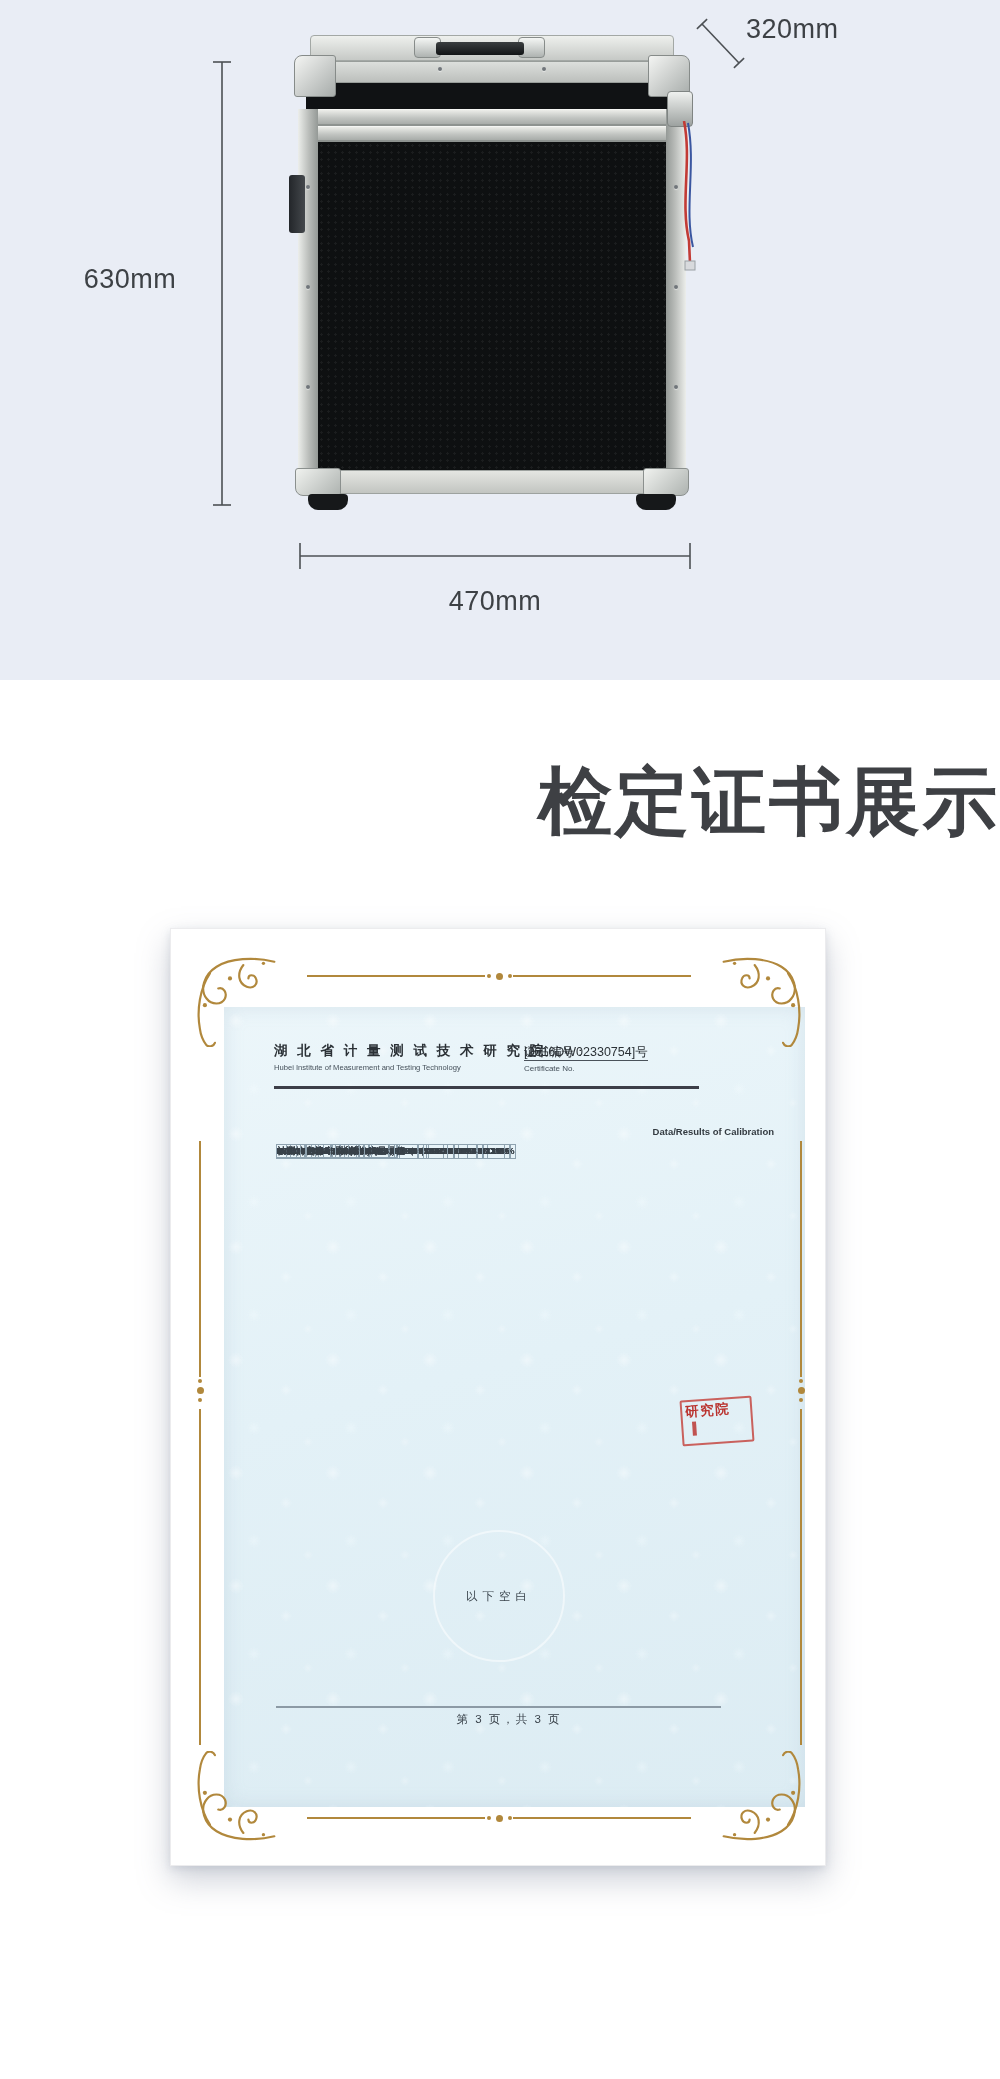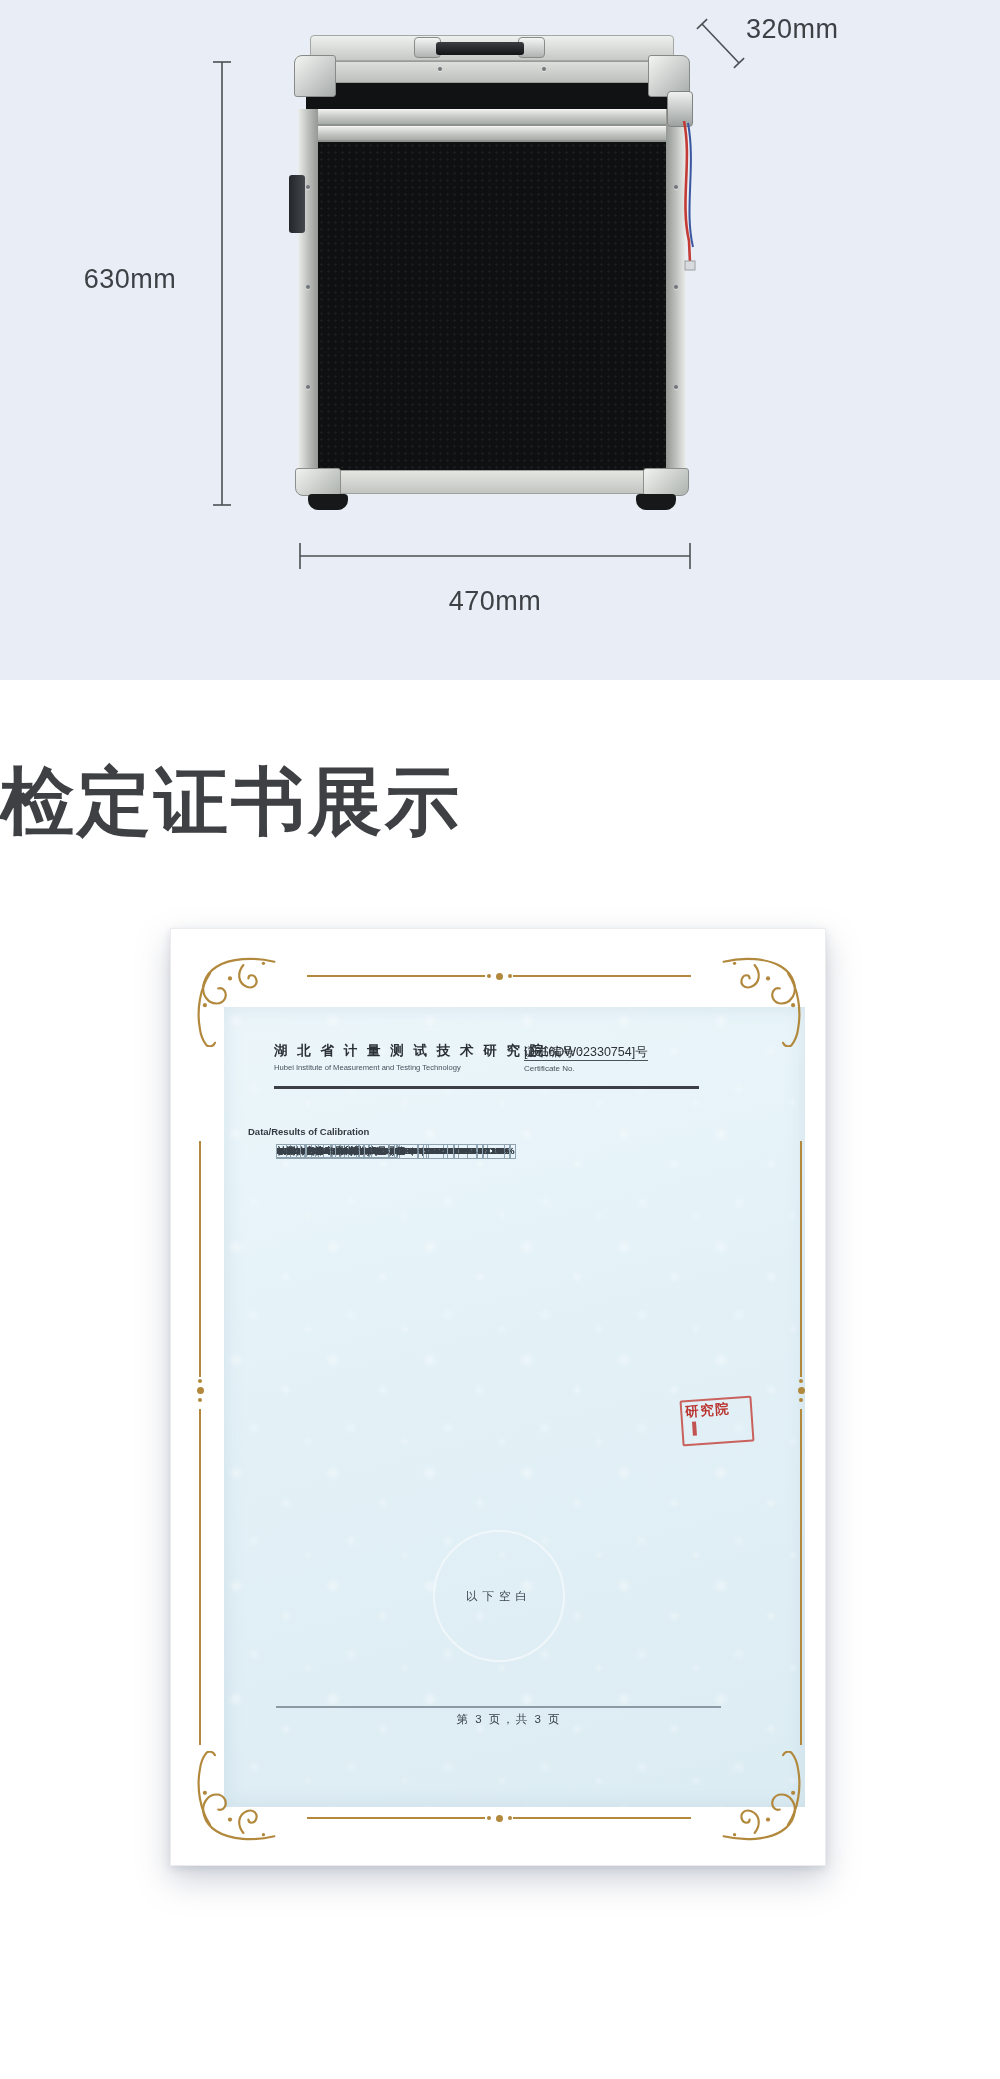--- a/index.html
+++ b/index.html
@@ -33,21 +33,21 @@
   .lock-left { left:-9px; top:140px; width:16px; height:58px; background:linear-gradient(90deg,#23262a,#44484c); border-radius:3px; }
   .latch-right { right:-7px; top:56px; width:26px; height:36px; background:linear-gradient(180deg,#eff1ef,#9da2a0); border:1px solid #7f8482; border-radius:4px; }
   .bottom-strip { left:2px; right:2px; bottom:16px; height:24px; background:linear-gradient(180deg,#e4e6e2,#c2c5c1); border:1px solid #9da29f; }
   .brace { bottom:14px; width:46px; height:28px; background:linear-gradient(135deg,#f0f2ef,#aeb3b0); border:1px solid #8b908e; }
   .b-bl { left:-3px; border-radius:3px 3px 3px 8px; } .b-br { right:-3px; border-radius:3px 3px 8px 3px; }
   .foot { bottom:0; width:40px; height:16px; background:#16181a; border-radius:4px 4px 10px 10px; }
   .f-l { left:10px; } .f-r { right:10px; }
 
   
   .sec-mid { position:absolute; left:0; top:680px; width:1000px; height:1290px; background:#ffffff; }
-  .big-title { position:absolute; left:0; width:1000px; text-align:left; font-size:74px; font-weight:600;
+  .big-title { position:absolute; left:0; width:1000px; text-align:right; font-size:74px; font-weight:600;
      color:#3e4044; letter-spacing:3px; line-height:80px; }
   .t-cert { top:82px; }
 
   .cert { position:absolute; left:170px; top:248px; width:656px; height:938px; background:#fff;
      border:1px solid #ececee; box-shadow:0 14px 30px rgba(125,135,155,.38), 0 3px 8px rgba(150,160,175,.28); }
   .cert * { position:absolute; }
 
   .flourish { width:84px; height:92px; }
   .fl-tl { left:22px; top:26px; }
   .fl-tr { left:550px; top:26px; transform:scaleX(-1); }
@@ -78,21 +78,21 @@
        radial-gradient(circle 4px at 84px 96px, rgba(255,255,255,.3), transparent 5px);
      background-size:97px 113px; }
   .org-cn { left:50px; top:35px; font-size:13.5px; font-weight:700; letter-spacing:3px; color:#2b3136; white-space:nowrap; }
   .org-en { left:50px; top:56px; font-size:7.6px; color:#45505a; white-space:nowrap; }
   .certno-row { left:300px; top:37px; font-size:12.5px; color:#2b3136; white-space:nowrap; }
   .certno-num { position:static !important; border-bottom:1px solid #4a525a; padding-bottom:1px; }
   .certno-en { left:300px; top:57px; font-size:8px; color:#45505a; }
   .rule { left:50px; top:79px; width:425px; height:3px; background:#3c3e48; }
   .doc-title { left:0; top:92px; width:550px; text-align:center; font-size:20px; font-weight:700;
      letter-spacing:2px; color:#23282c; font-family:"Liberation Serif", serif; }
-  .doc-subtitle { left:0; top:119px; width:550px; text-align:left; font-size:9.5px; font-weight:600; color:#333a40;margin-left:24px; }
+  .doc-subtitle { left:0; top:119px; width:550px; text-align:right; font-size:9.5px; font-weight:600; color:#333a40; }
   .cal-table { left:52px; top:137px; width:443px; border-collapse:collapse; table-layout:fixed;
      font-size:9.3px; color:#39424a; }
   .cal-table td { position:static; border:1px solid #8ea2af; text-align:center; padding:0; line-height:1.1; overflow:hidden; white-space:nowrap; }
   .cal-table tr.r-sec td { text-align:left; padding-left:9px; height:13px; font-size:9.6px; }
   .cal-table tr.r-span td { height:14px; }
   .cal-table tr.r-cols td { height:13px; }
   .cal-table tr.r-cols td:last-child { font-style:italic; }
   .cal-table tr.r-data td { height:14px; }
   .blank-note { left:0; top:582px; width:550px; text-align:center; font-size:11.5px; letter-spacing:5px; color:#3a444c; }
   .seal-ring { left:209px; top:523px; width:132px; height:132px; border:2px solid rgba(255,255,255,.5); border-radius:50%; }

